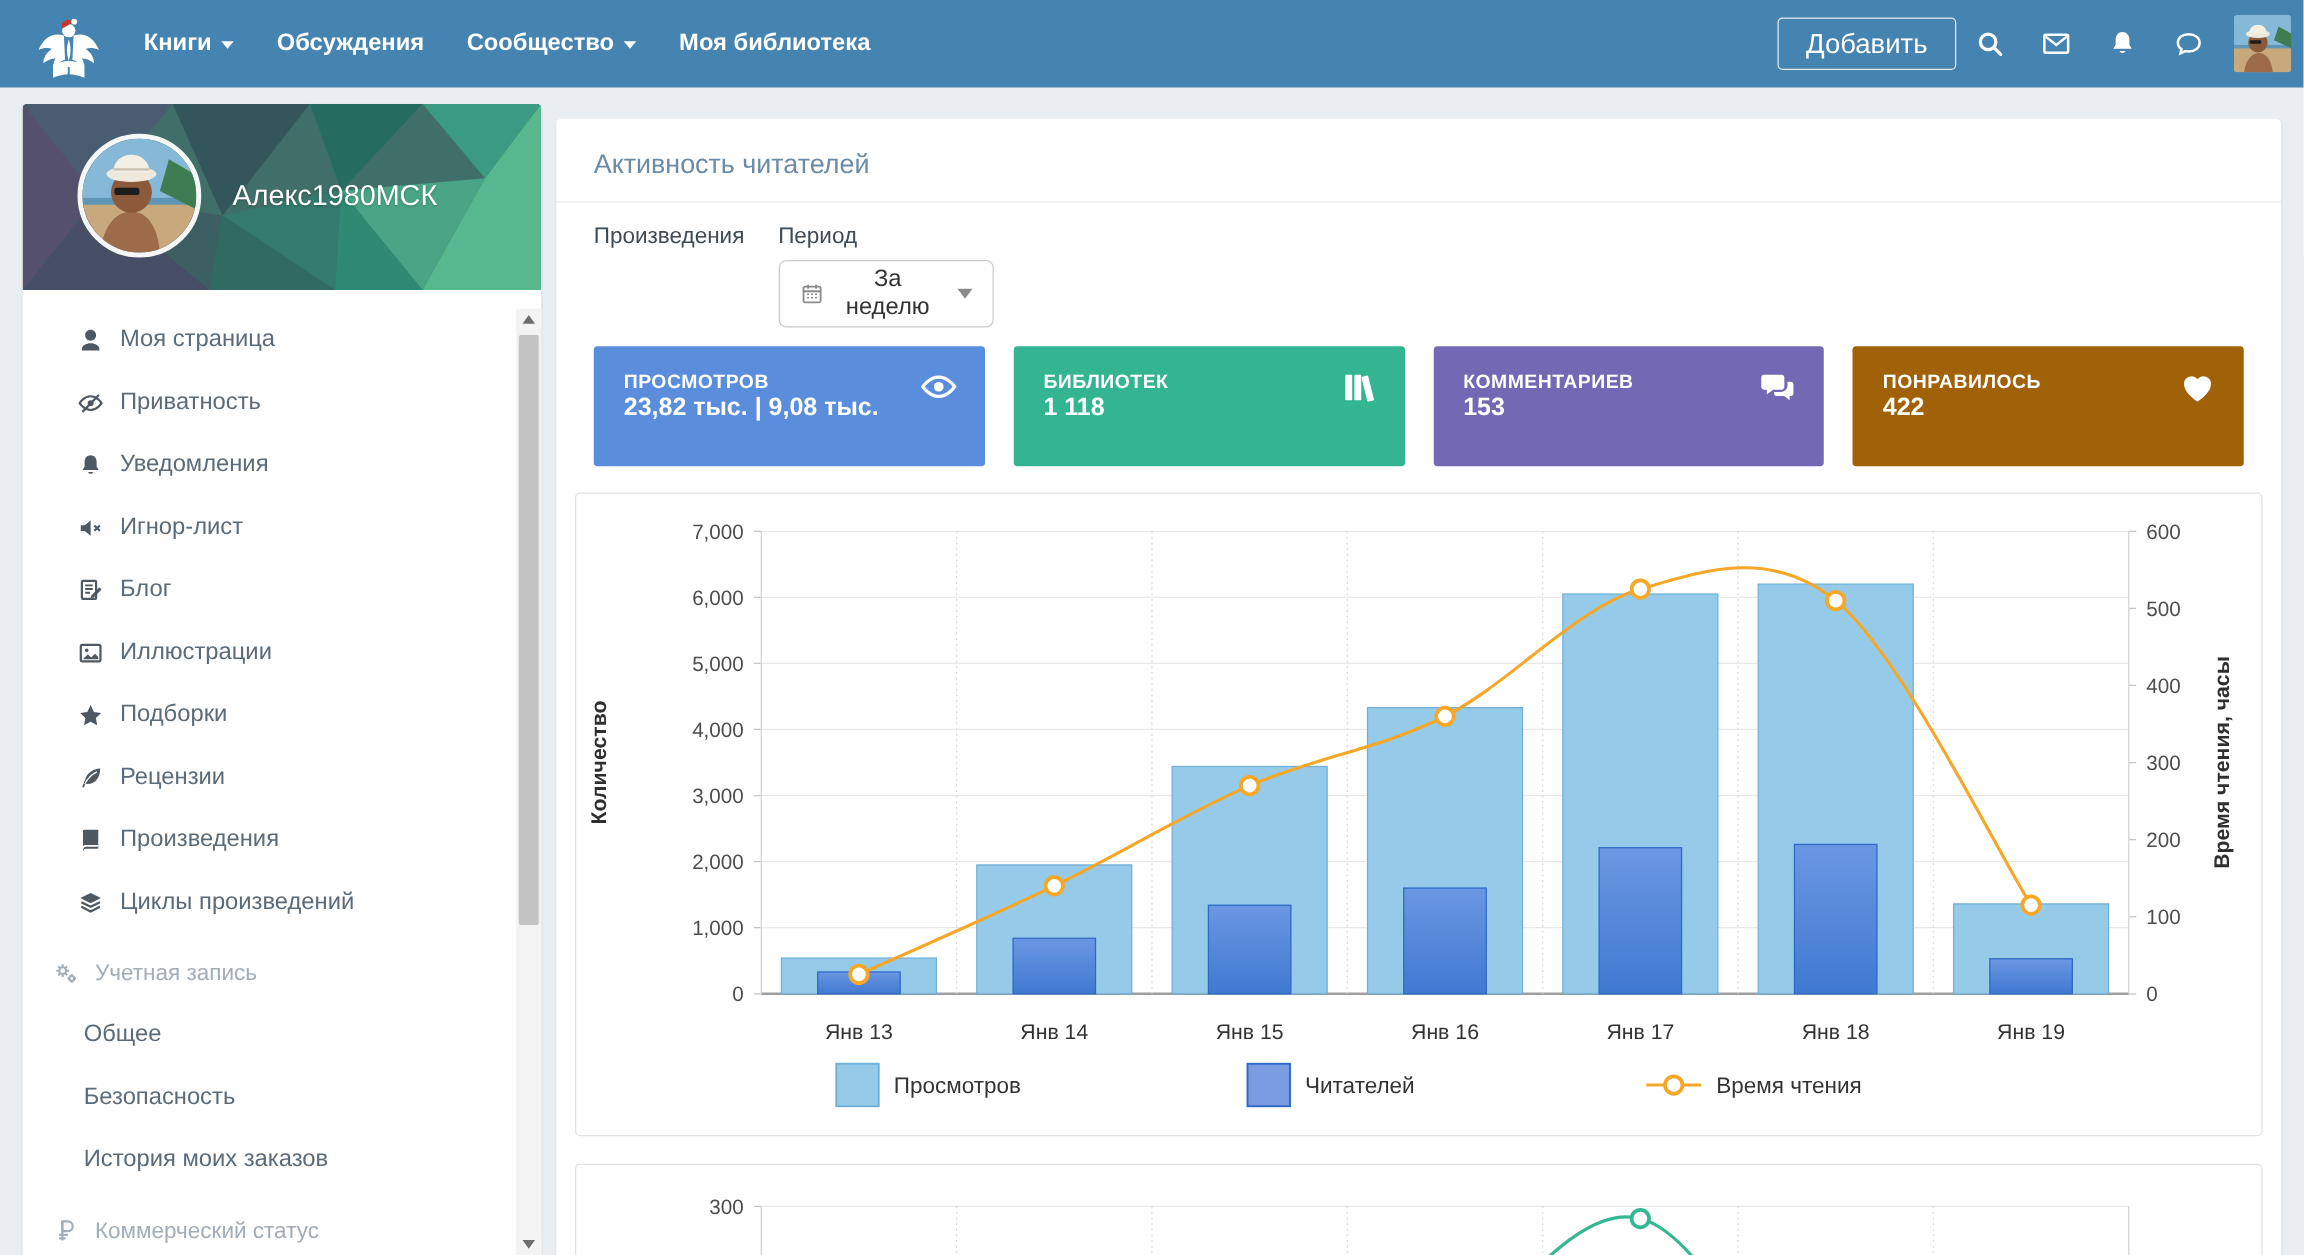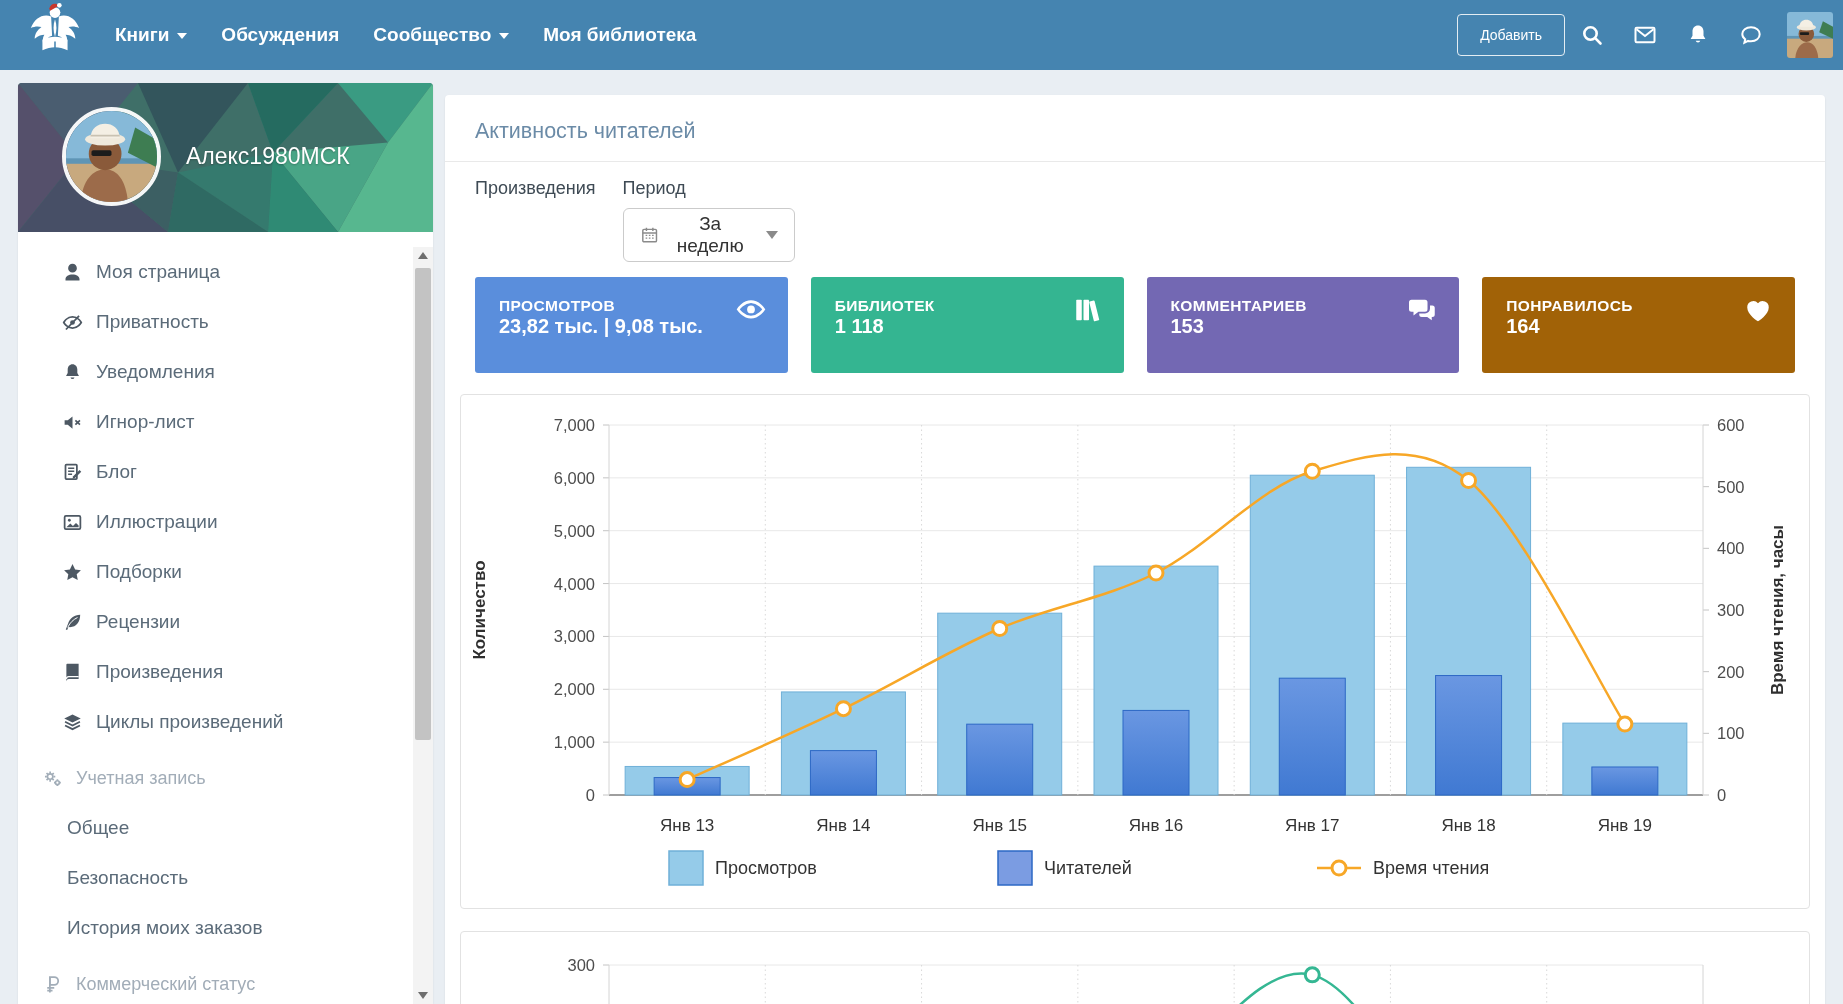--- a/index.html
+++ b/index.html
@@ -1,27 +1,27 @@
 <!DOCTYPE html>
 <html><head>
 <meta charset="utf-8">
 <style>
   * { margin:0; padding:0; box-sizing:border-box; }
   html,body { width:1843px; height:1004px; overflow:hidden; }
   body { font-family:"Liberation Sans", sans-serif; }
   .screen { position:relative; width:1843px; height:1004px; background:#e9eef3; overflow:hidden; }
 
   
-  .navbar { position:absolute; top:0; left:0; right:0; height:70px; background:#4584b0; display:flex; align-items:flex-start; padding:0 10px 0 26px; z-index:30; }
+  .navbar { position:absolute; top:0; left:0; right:0; height:70px; background:#4584b0; display:flex; align-items:flex-end; padding:0 10px 0 26px; z-index:30; }
   .logo { width:58px; height:58px; flex:0 0 auto; cursor:pointer; }
   .nav-menu { display:flex; list-style:none; margin-left:14px; }
   .nav-menu li { display:flex; align-items:center; gap:8px; padding:0 17px; height:70px; color:#fff; font-size:19px; font-weight:700; cursor:pointer; }
   .caret-down { width:0; height:0; border-left:5px solid transparent; border-right:5px solid transparent; border-top:6px solid #fff; margin-top:2px; }
   .nav-right { margin-left:auto; display:flex; align-items:center; }
-  .add-btn { height:42px; padding:0 22px; background:transparent; border:1px solid rgba(255,255,255,.85); border-radius:4px; color:#fff; font-size:14px; font-family:inherit; cursor:pointer; }
+  .add-btn { height:42px; padding:0 22px; background:transparent; border:1px solid rgba(255,255,255,.85); border-radius:4px; color:#fff; font-size:22px; font-family:inherit; cursor:pointer; }
   .nav-icon-btn { width:53px; height:70px; display:flex; align-items:center; justify-content:center; background:none; border:none; cursor:pointer; color:#fff; }
   .nav-icon-btn svg { width:24px; height:24px; }
   .nav-avatar { width:46px; height:46px; border-radius:3px; overflow:hidden; margin-left:10px; cursor:pointer; flex:0 0 auto; }
   .nav-avatar svg { width:100%; height:100%; display:block; }
 
   
   .sidebar { position:absolute; left:18px; top:83px; width:415px; height:921px; background:#fff; border-radius:4px 4px 0 0; box-shadow:0 1px 2px rgba(0,0,0,.09); }
   .profile-head { position:relative; height:149px; border-radius:4px 4px 0 0; overflow:hidden; }
   .profile-head svg.bgpoly { position:absolute; inset:0; width:100%; height:100%; }
   .profile-avatar { position:absolute; left:44px; top:24px; width:99px; height:99px; border-radius:50%; border:4px solid rgba(255,255,255,.95); overflow:hidden; cursor:pointer; }
@@ -364,21 +364,21 @@
         <div class="stat-card" style="background: rgb(115, 104, 179);">
           <div class="st-label">КОММЕНТАРИЕВ</div>
           <div class="st-value">153</div>
           <span class="st-icon"><svg viewBox="0 0 24 24" fill="#fff">
               <path d="M3.6 3.8h10.8a2 2 0 0 1 2 2v5.6a2 2 0 0 1-2 2H9.2l-4 3v-3H3.6a2 2 0 0 1-2-2V5.8a2 2 0 0 1 2-2z"></path>
               <path d="M18.4 8.3h1.8a2 2 0 0 1 2 2v5.2a2 2 0 0 1-2 2h-.4v2.7l-3.6-2.7h-4.4a2 2 0 0 1-2-2v-.7h4.6a4 4 0 0 0 4-4z"></path>
             </svg></span>
         </div>
         <div class="stat-card" style="background: #a16207;">
           <div class="st-label">ПОНРАВИЛОСЬ</div>
-          <div class="st-value">164</div>
+          <div class="st-value">422</div>
           <span class="st-icon"><svg viewBox="0 0 24 24" fill="#fff">
               <path d="M12 21s-8.6-5.3-8.6-11.1A4.9 4.9 0 0 1 12 6.5a4.9 4.9 0 0 1 8.6 3.4C20.6 15.7 12 21 12 21z"></path>
             </svg></span>
         </div>
       </div>
 
     <div class="chart-card c1">
       <svg id="chart1" width="1348" height="513">
           <defs>
             <linearGradient id="gbar1" x1="0" y1="0" x2="0" y2="1">

